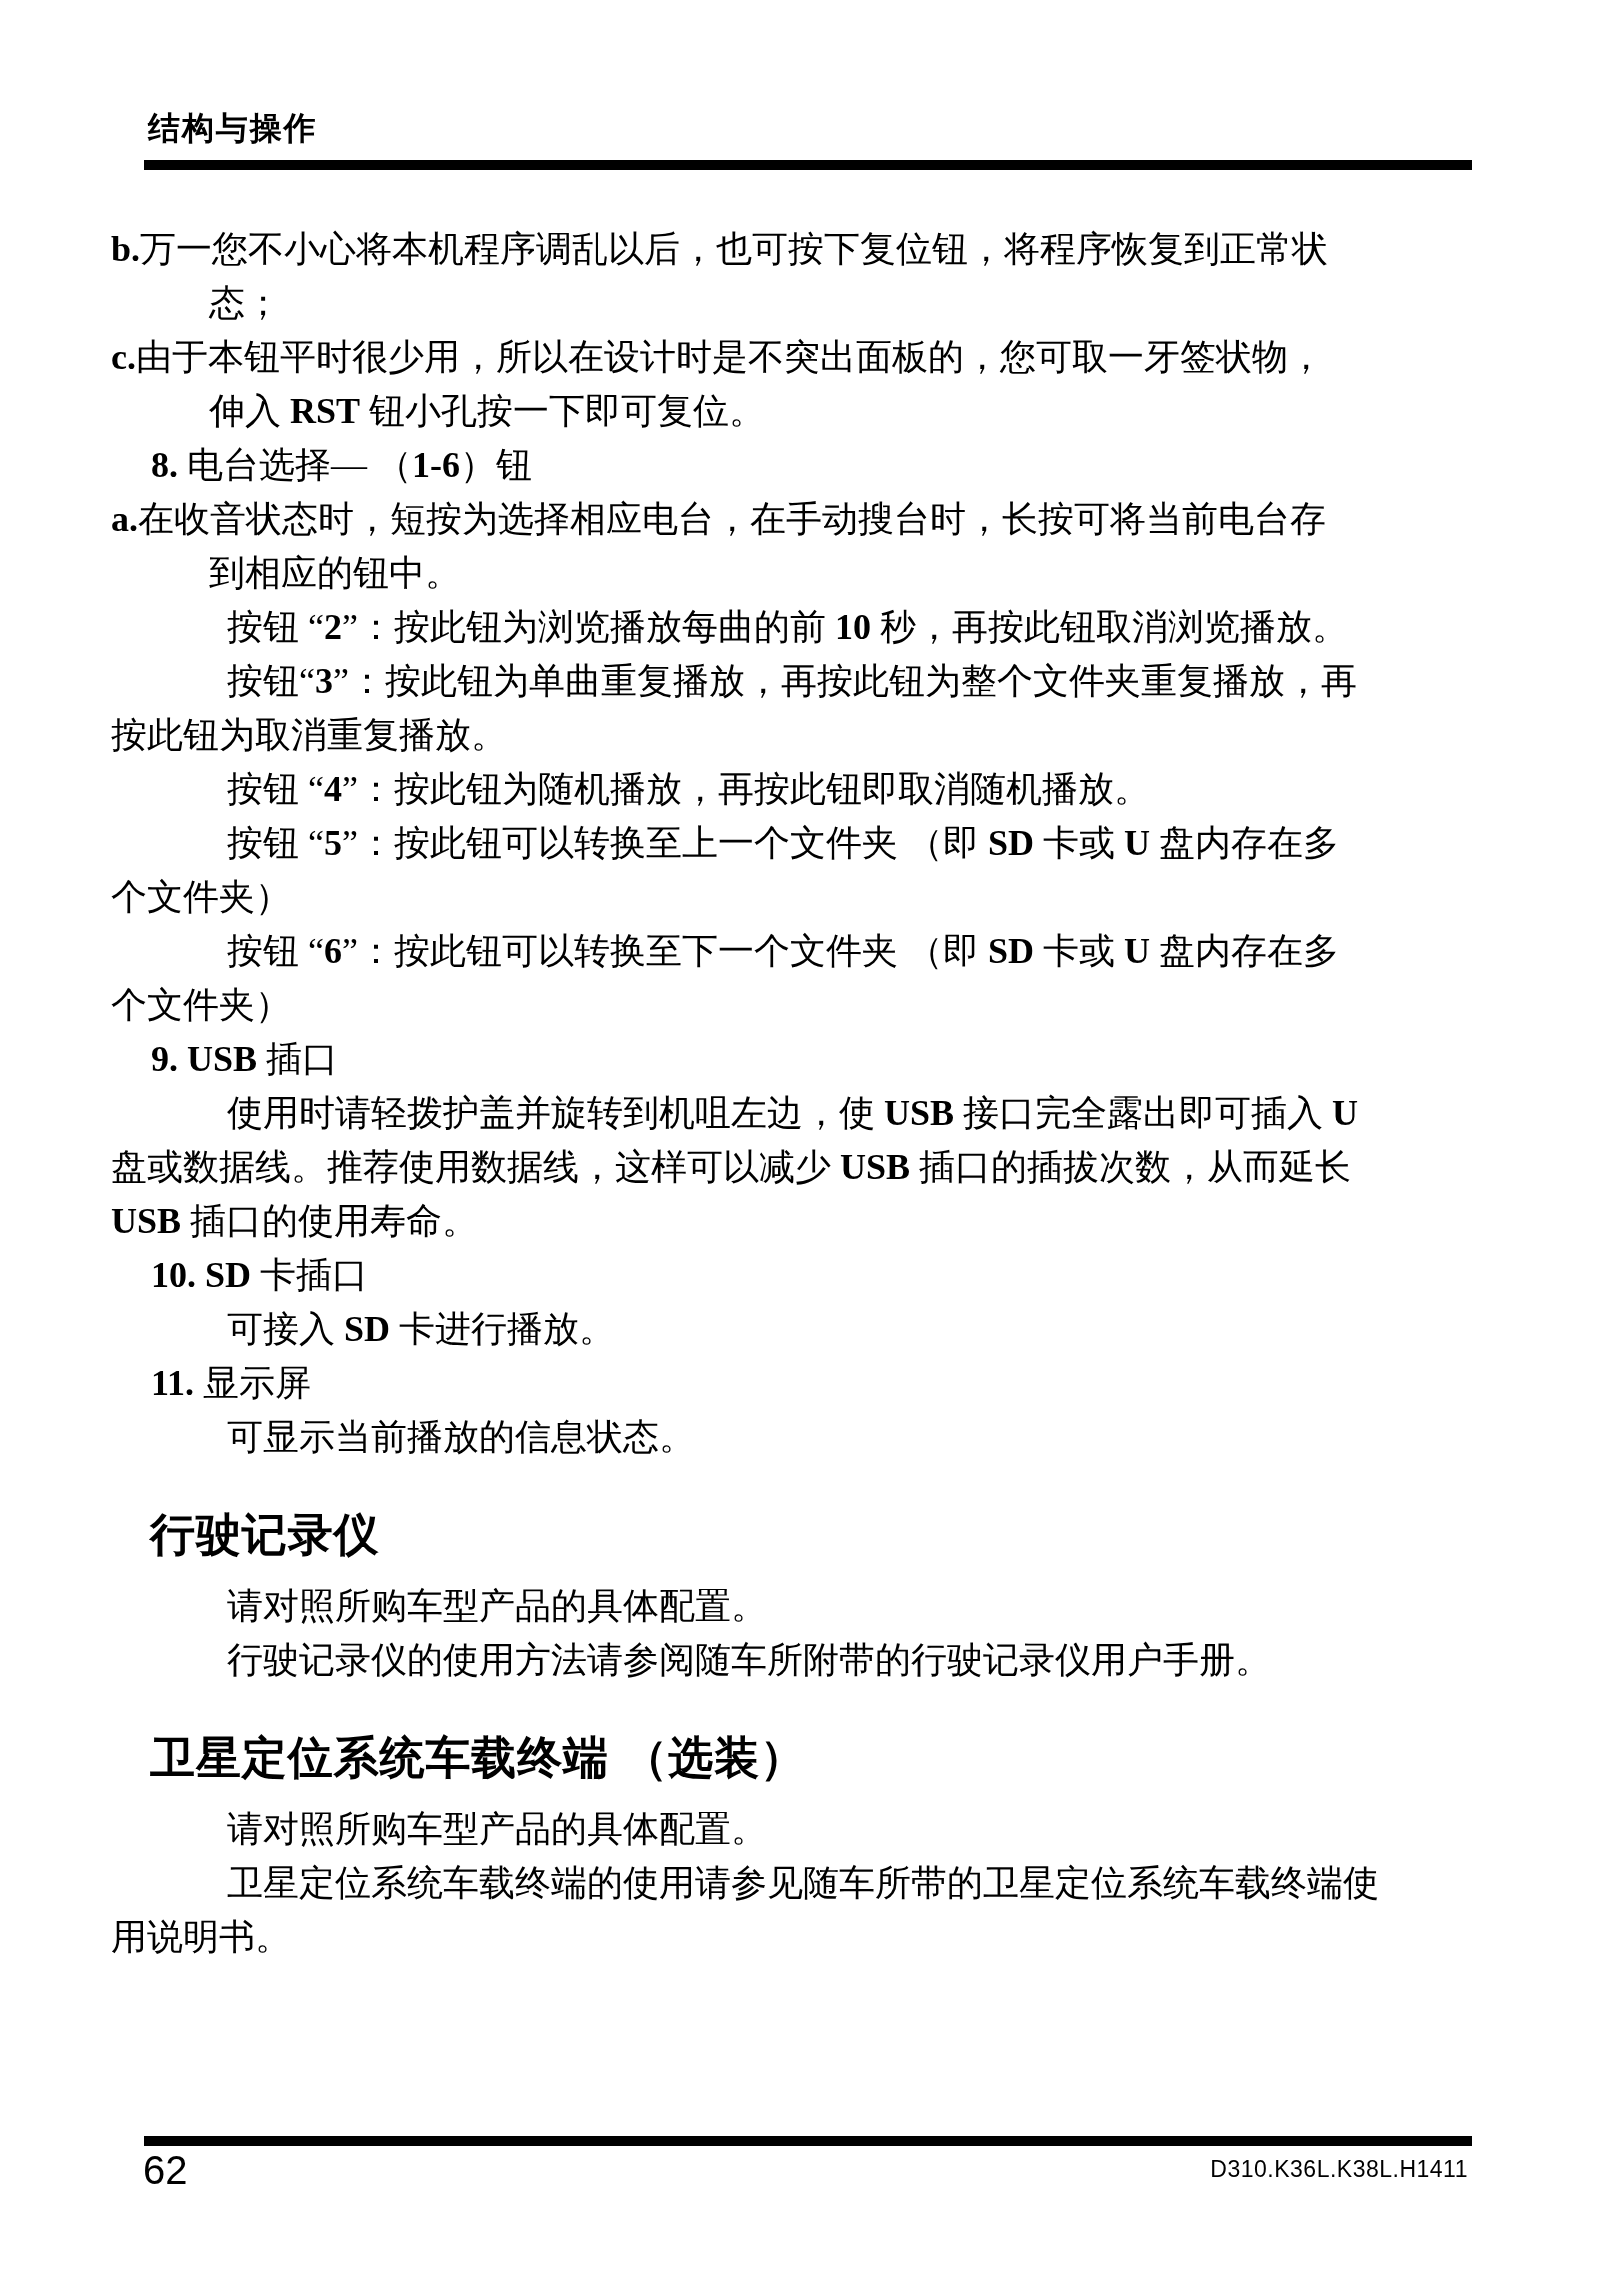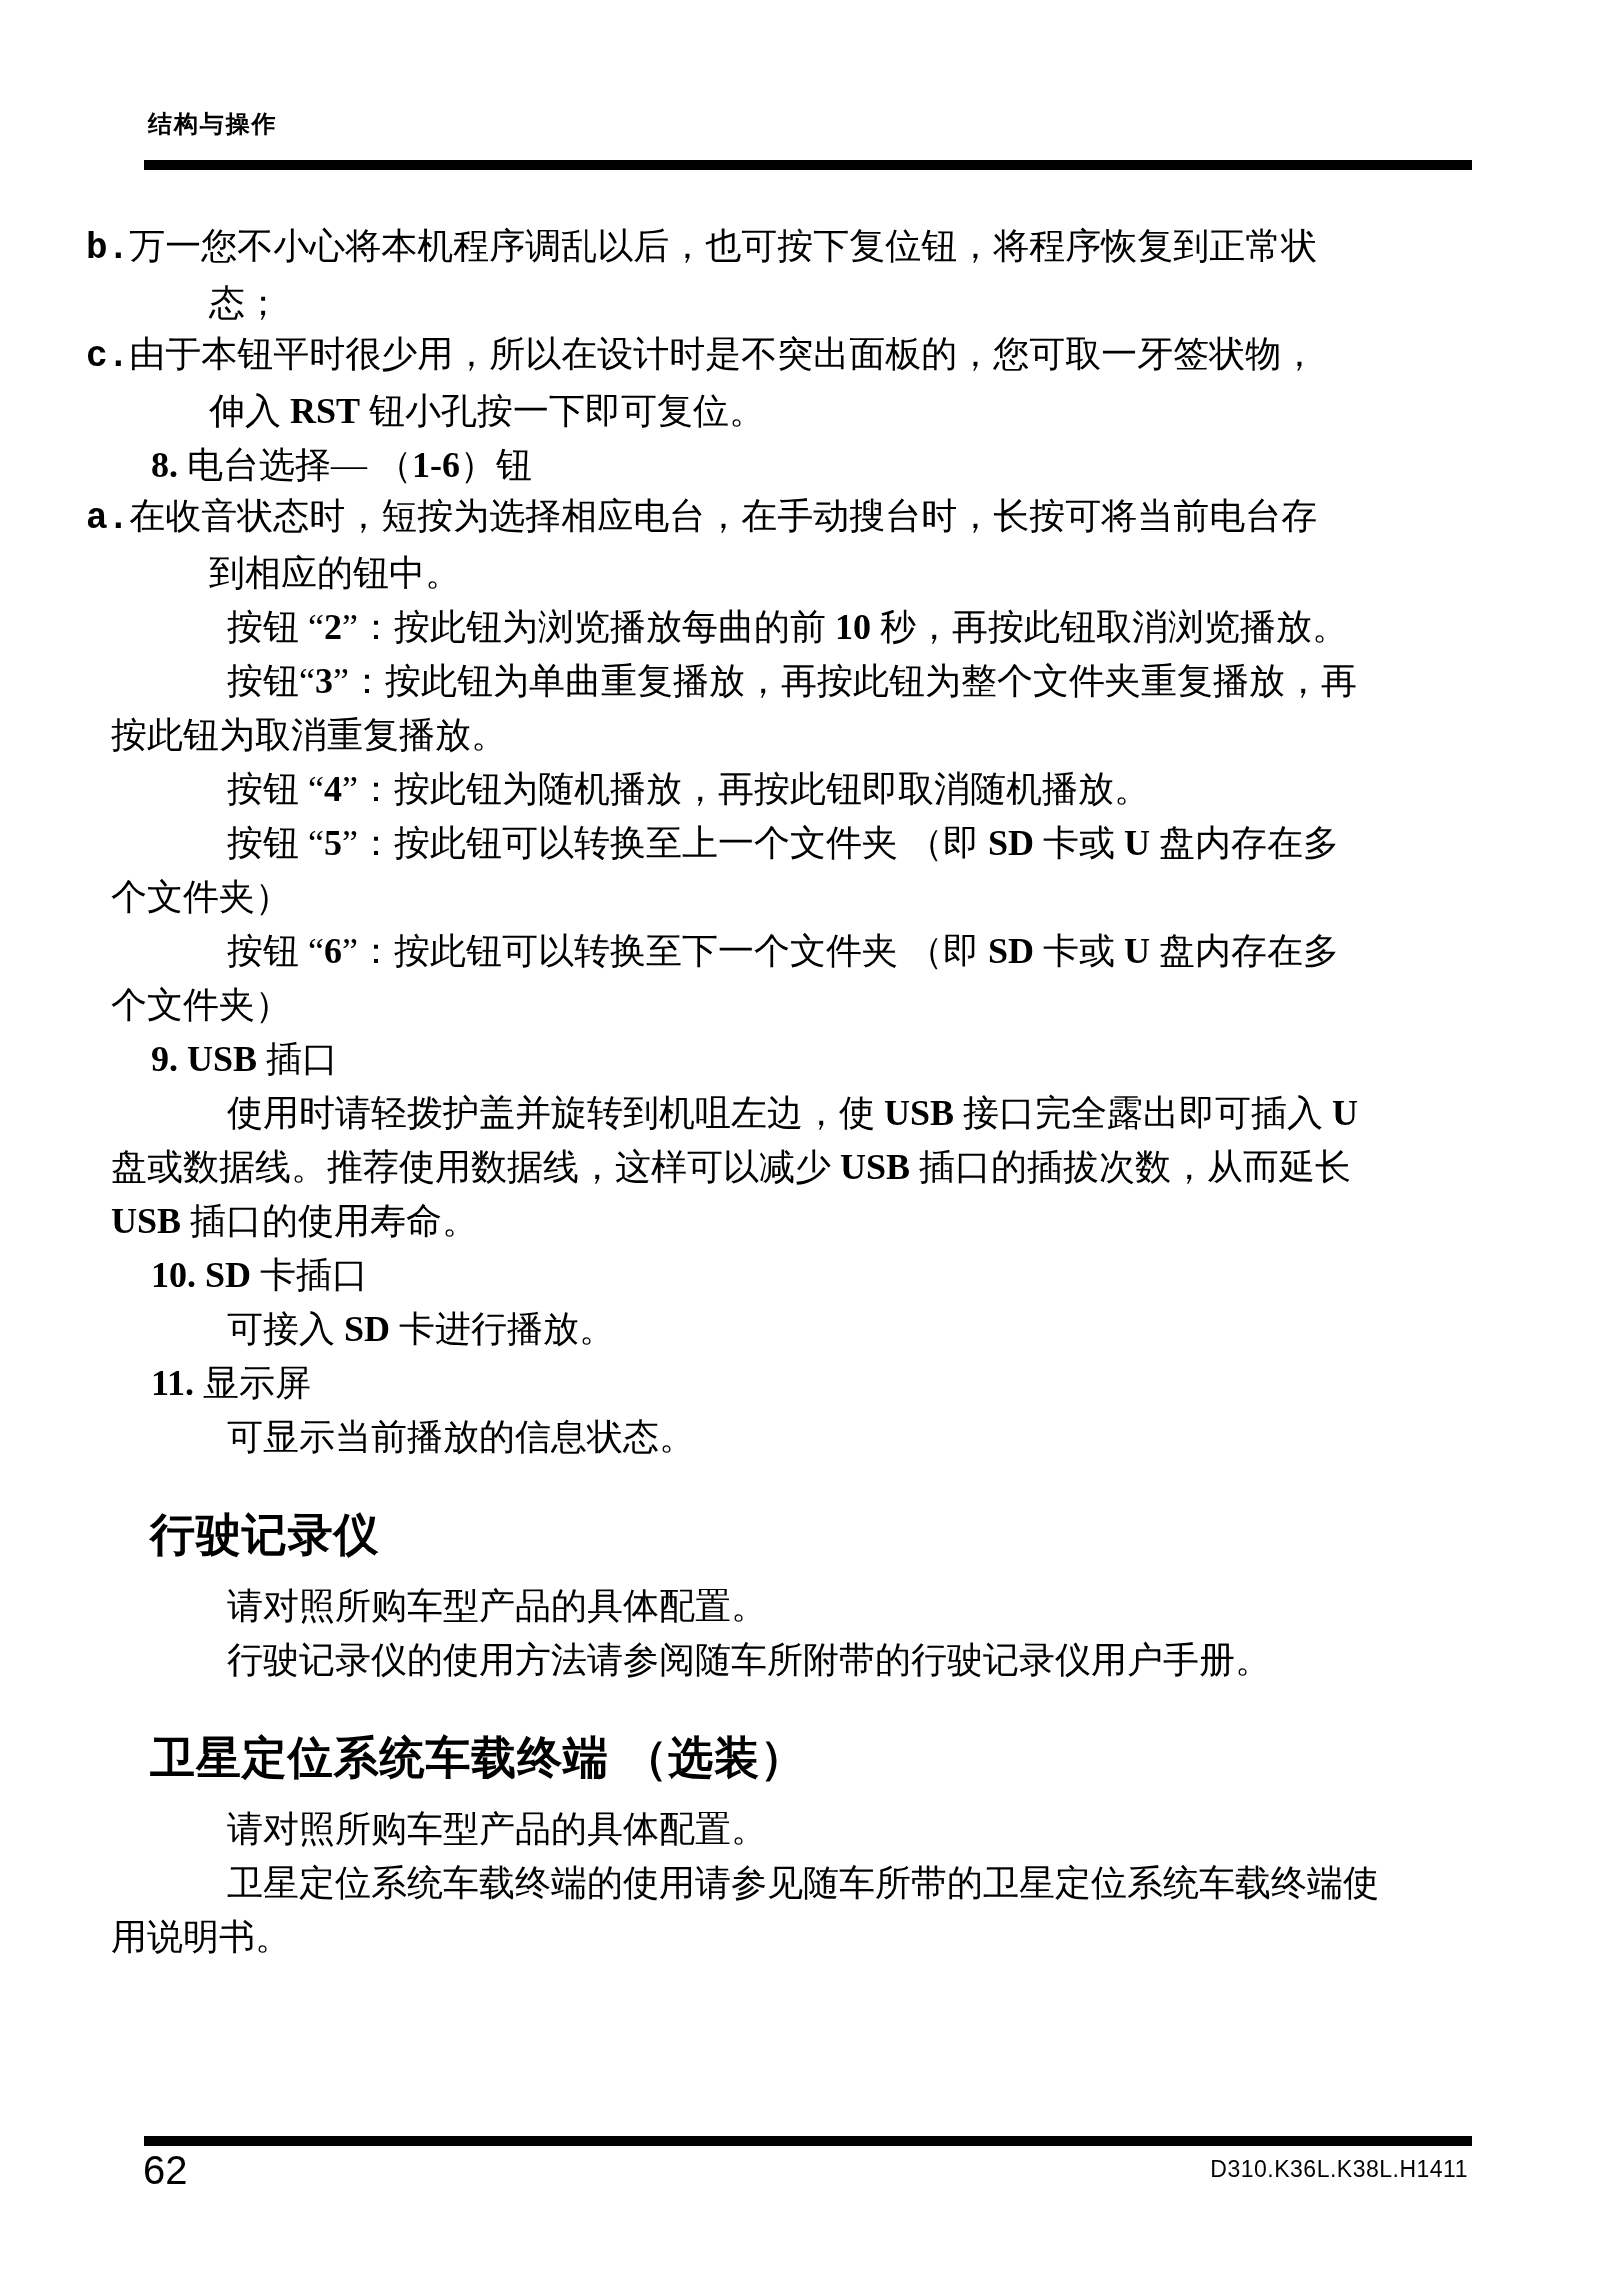--- a/index.html
+++ b/index.html
@@ -8,41 +8,41 @@
     width:1614px;height:2295px;
     background:#ffffff;
     color:#000;
     font-family:"Liberation Serif","DejaVu Serif",serif;
     overflow:hidden;
   }
   
   .header-title{
     position:absolute;left:148px;top:112px;
     font-family:"Liberation Sans","DejaVu Sans",sans-serif;
-    font-weight:bold;font-size:24px;line-height:1;
+    font-weight:bold;font-size:32px;line-height:1;
     letter-spacing:1.9px;
   }
   .rule{
     position:absolute;left:144px;width:1328px;height:9.8px;
     background:#000;
   }
   .header-rule{top:160px;}
   .footer-rule{top:2136px;}
   
   .content{
     position:absolute;left:0;top:222px;width:1614px;
   }
   .line{
     height:54px;line-height:54px;
     font-size:36px;
     white-space:nowrap;
   }
   .line b{font-weight:bold;}
   .indent-num   {margin-left:151px;}
-  .indent-alpha {margin-left:86px;font-family:Liberation Mono, monospace;}
+  .indent-alpha {margin-left:111px;}
   .indent-cont1 {margin-left:209px;}
   .indent-para  {margin-left:227px;}
   .indent-flush {margin-left:111px;}
   .heading{
     font-family:"Liberation Sans","DejaVu Sans",sans-serif;
     font-weight:bold;font-size:45px;
     height:60px;line-height:60px;
     margin:41px 0 14px 150px;
     white-space:nowrap;letter-spacing:0.9px;
   }

